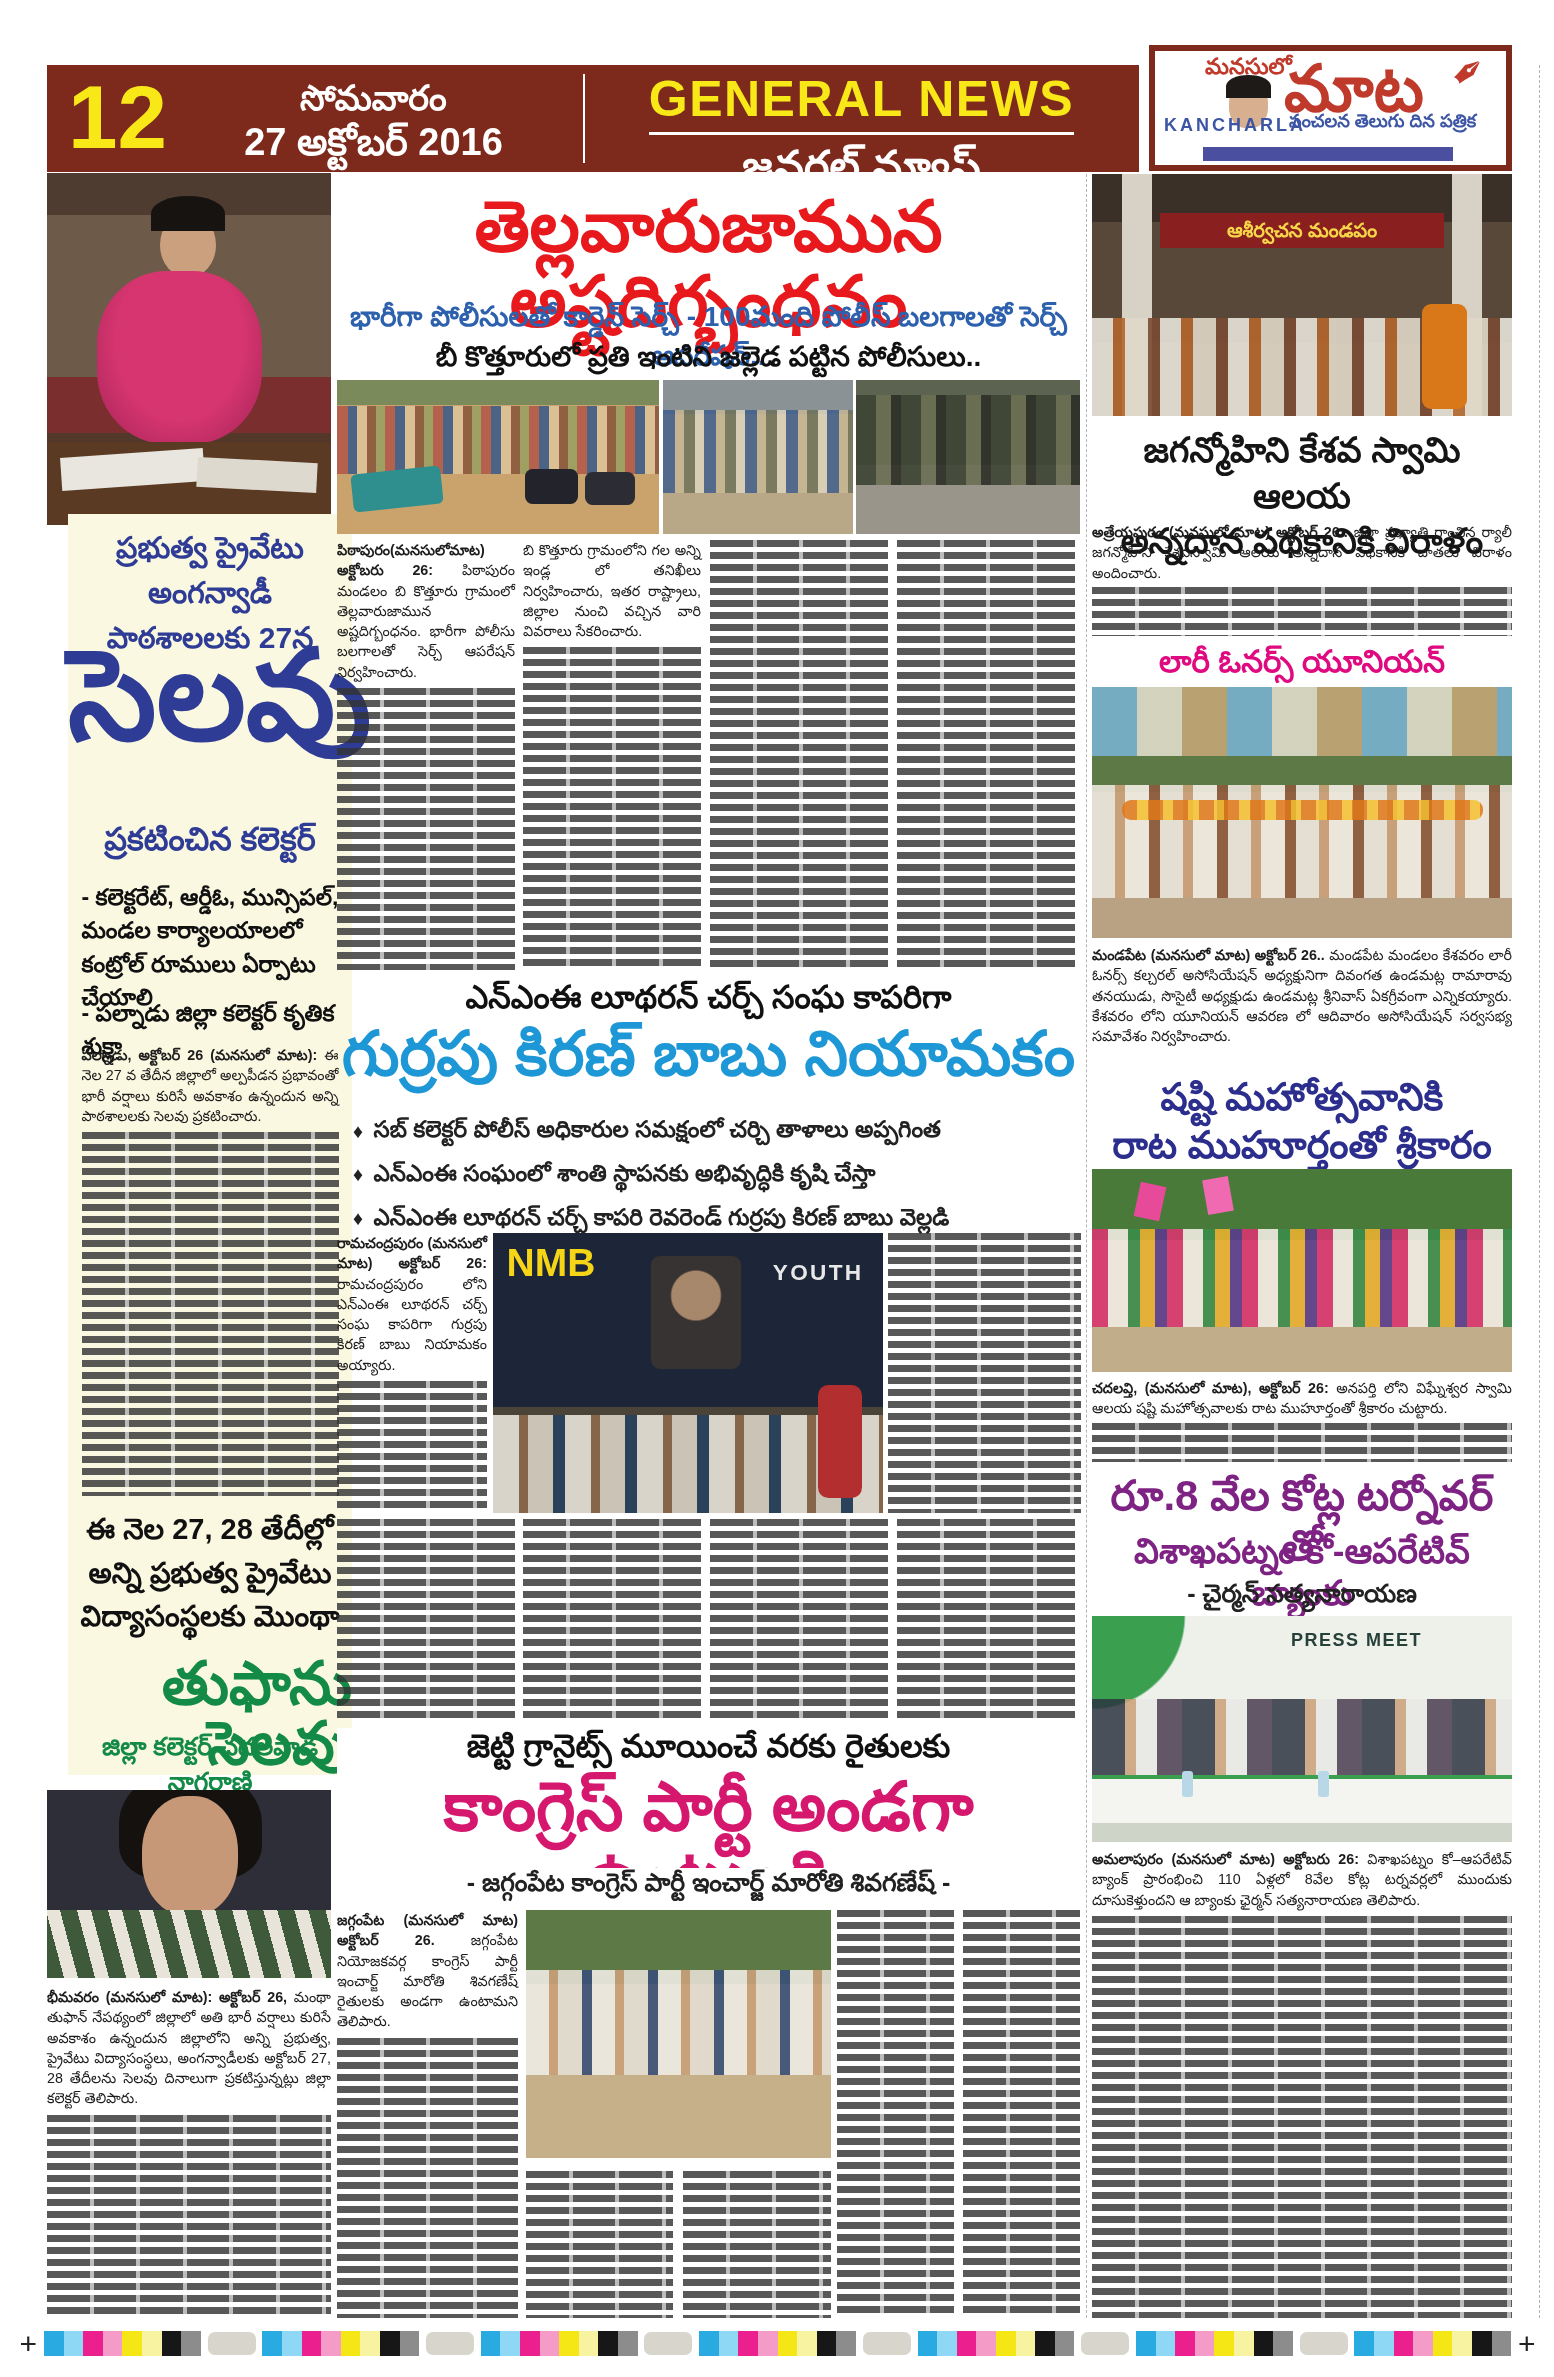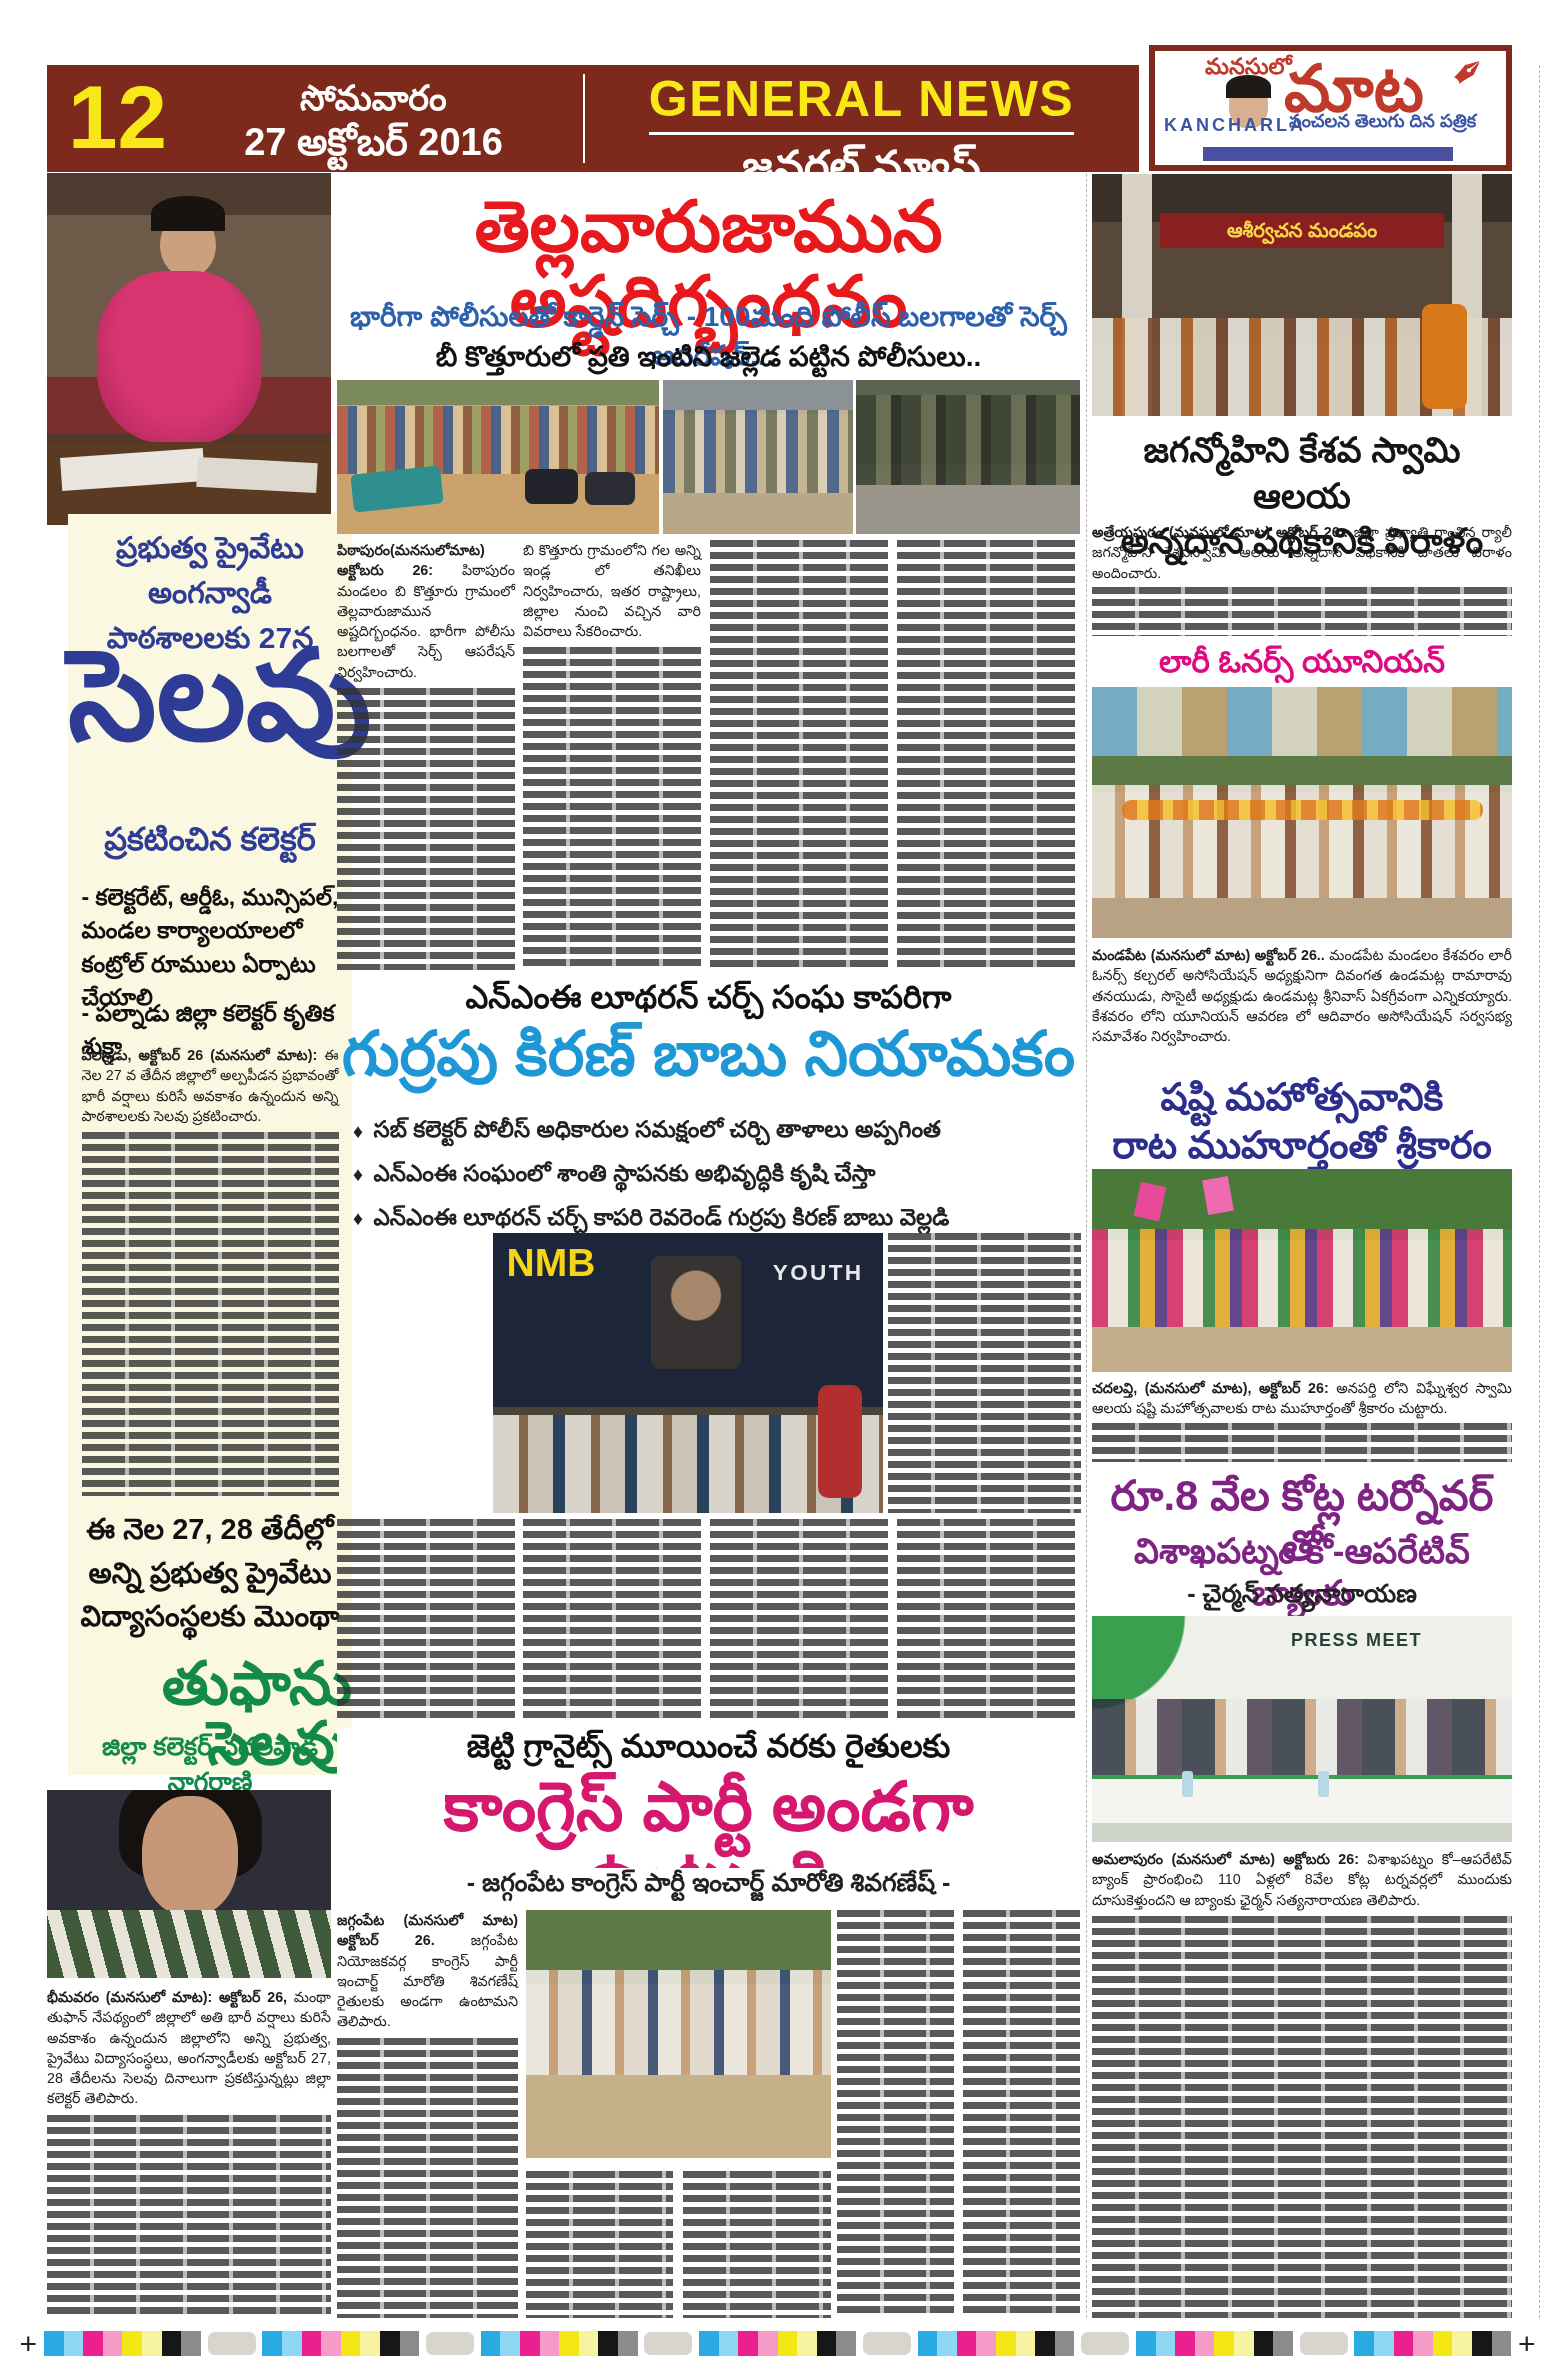--- a/index.html
+++ b/index.html
@@ -191,20 +191,24 @@
     <div class="bullet-row">
       <span class="diamond">♦</span>
       <span class="bullet-txt">ఎన్ఎంఈ సంఘంలో శాంతి స్థాపనకు అభివృద్ధికి కృషి చేస్తా</span>
     </div>
     <div class="bullet-row">
       <span class="diamond">♦</span>
       <span class="bullet-txt">ఎన్ఎంఈ లూథరన్ చర్చ్ కాపరి రెవరెండ్ గుర్రపు కిరణ్ బాబు వెల్లడి</span>
     </div>
   </div>
 
+  <div class="abs colflex" style="left:337px;top:1233px;width:150px;height:280px;">
+    <p class="lead-par" style="margin:0 0 6px 0;"><strong>రామచంద్రపురం (మనసులో మాట) అక్టోబర్ 26:</strong> <span>రామచంద్రపురం లోని ఎన్ఎంఈ లూథరన్ చర్చ్ సంఘ కాపరిగా గుర్రపు కిరణ్ బాబు నియామకం అయ్యారు.</span></p>
+    <div class="sim"></div>
+  </div>
   <div class="photo" style="left:493px;top:1233px;width:390px;height:280px;background:linear-gradient(180deg,#1d2638 0 62%,#4a4438 62%);">
     <div class="ph-shape nmbtxt" style="left:13.5px;top:7.5px;">NMB</div>
     <div class="ph-shape youthtxt" style="right:19.6px;top:27px;">YOUTH</div>
     <div class="ph-shape" style="left:158px;top:22.6px;width:90px;height:113px;background:radial-gradient(circle at 50% 35%,#caa078 0 28%,#3d3630 30%);border-radius:9px;opacity:.8;"></div>
     <div class="ph-shape" style="left:0;bottom:0;width:100%;height:98px;background:repeating-linear-gradient(90deg,#e8e4da 0 25.6px,#8c6a4c 25.6px 35px,#d9d2c4 35px 60px,#27415f 60px 72px);opacity:.9;"></div>
     <div class="ph-shape" style="right:21px;bottom:15px;width:44px;height:113px;background:#b32f2f;border-radius:10.5px;"></div>
   </div>
   <div class="abs simblock" style="left:888px;top:1233px;width:193px;height:280px;"></div>
 
   <div class="abs simblock" style="left:337px;top:1519px;width:178px;height:199px;"></div>

